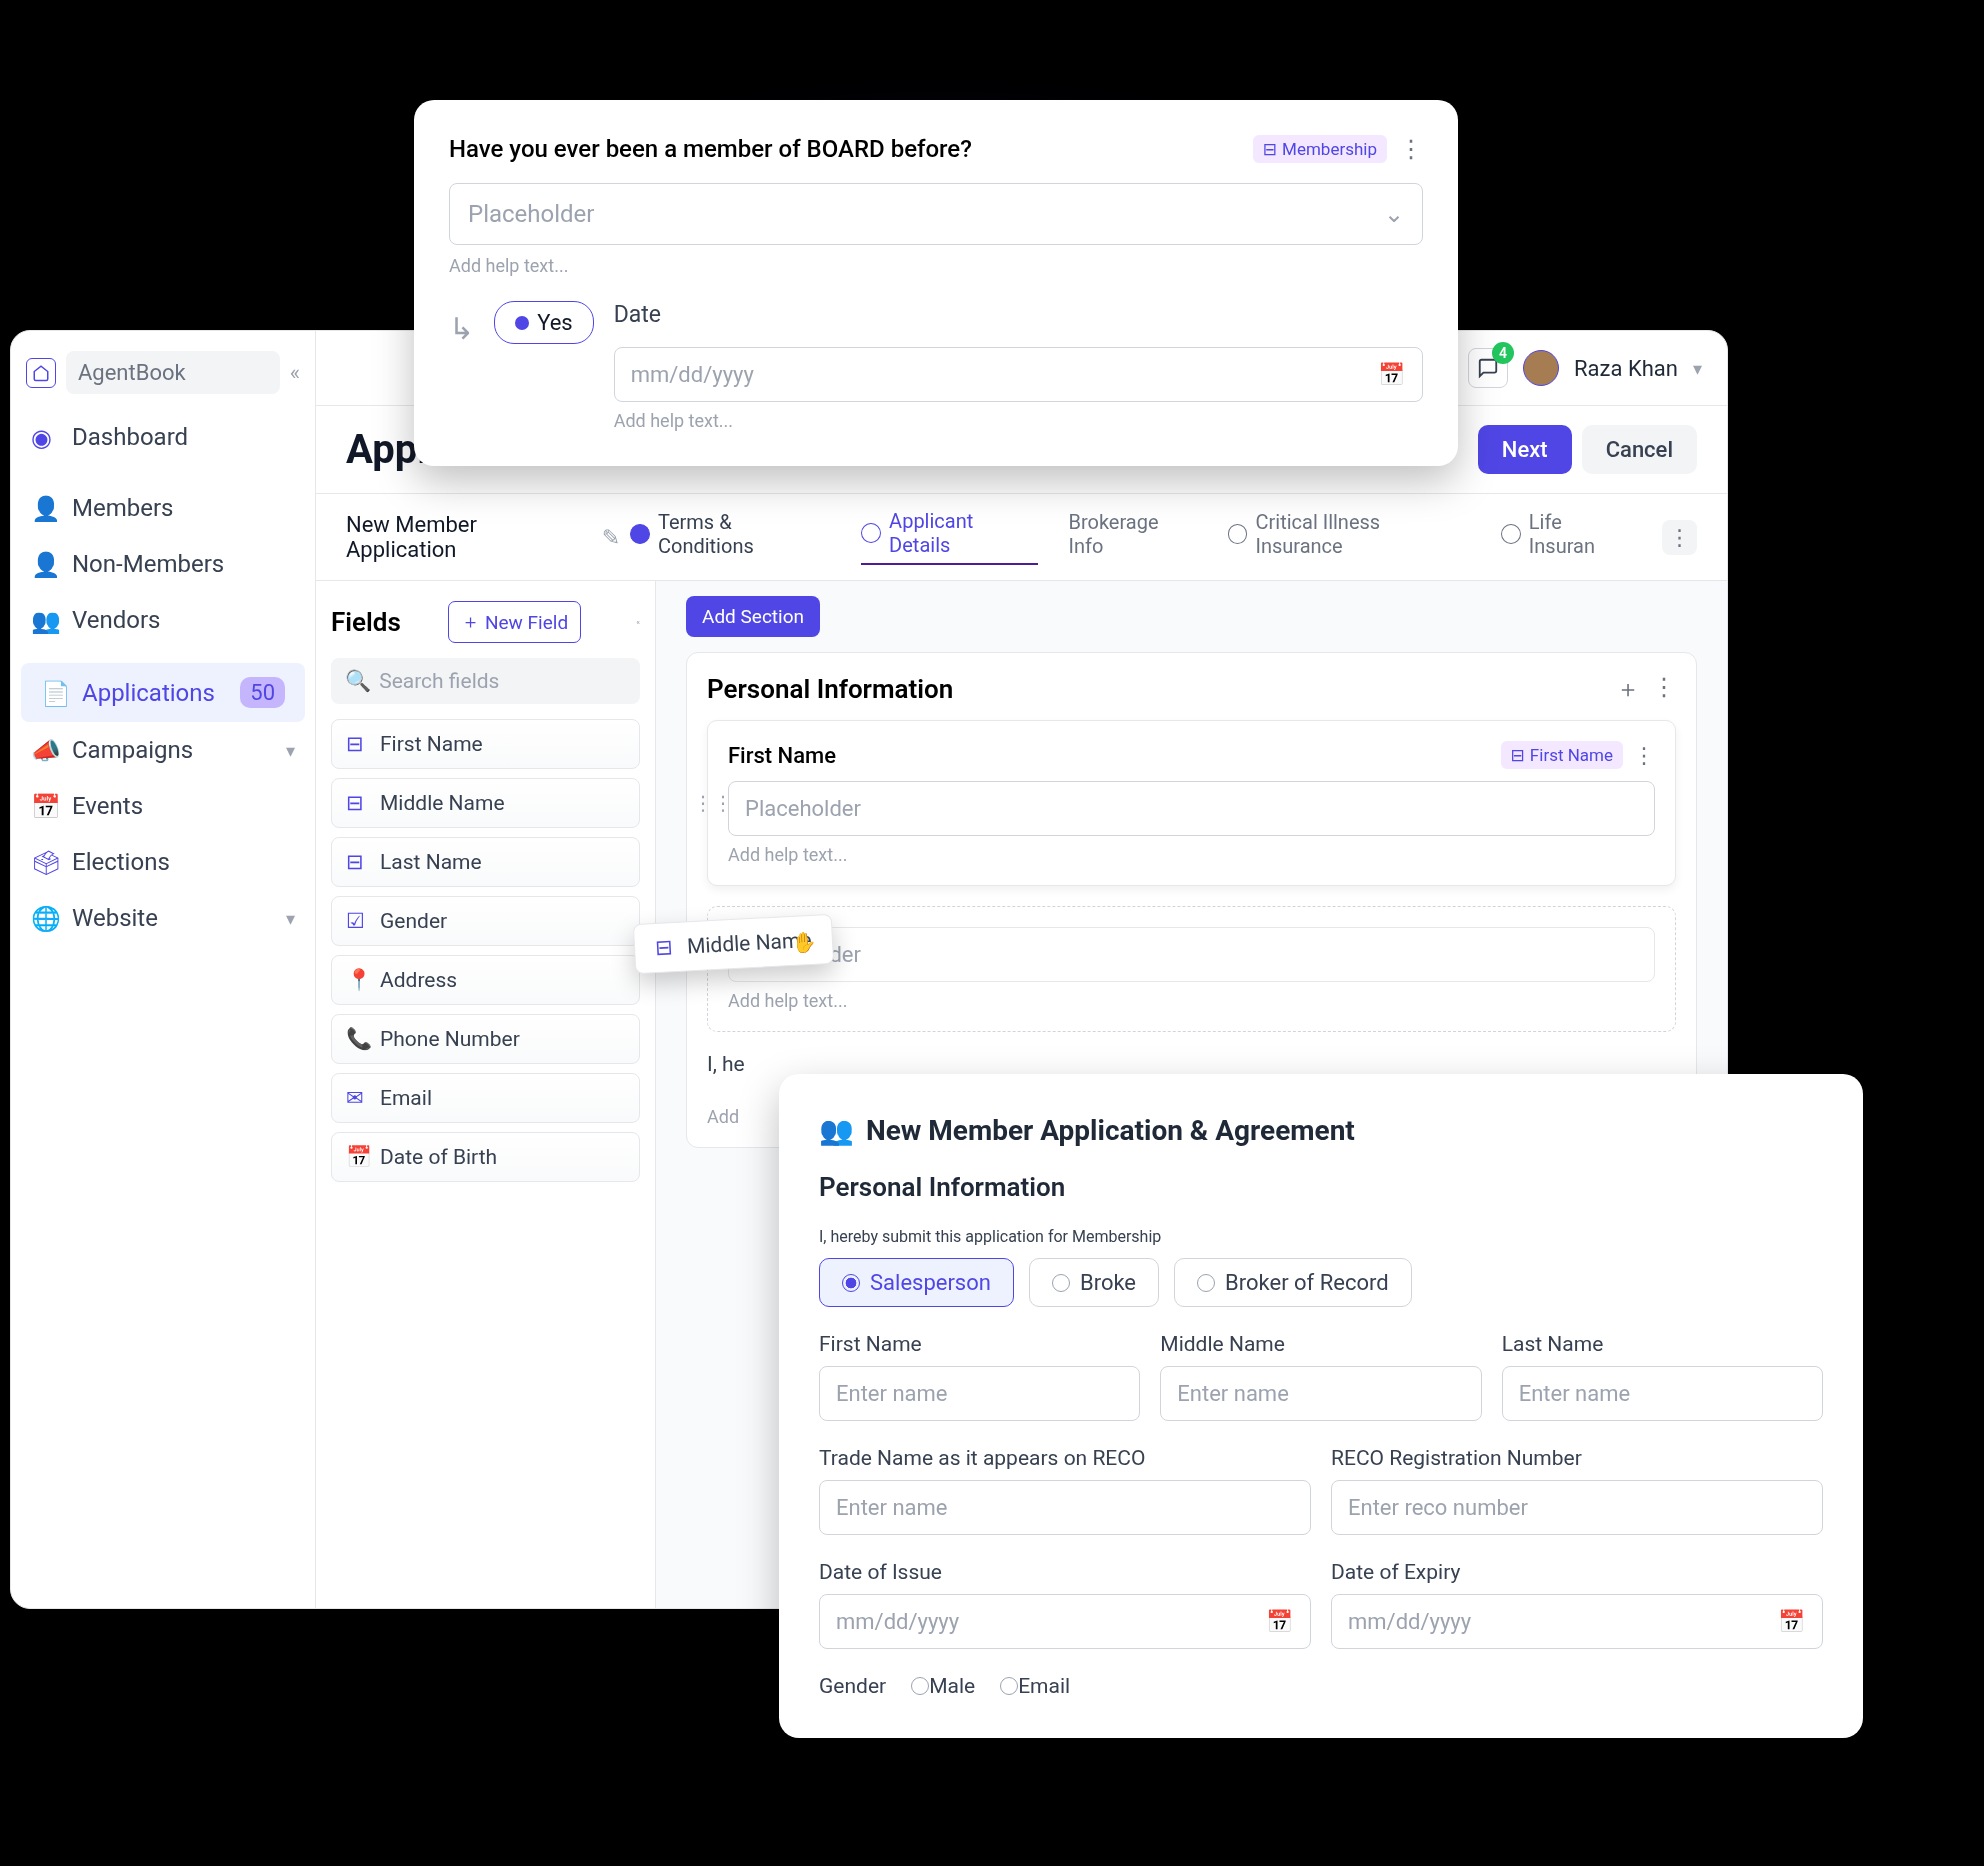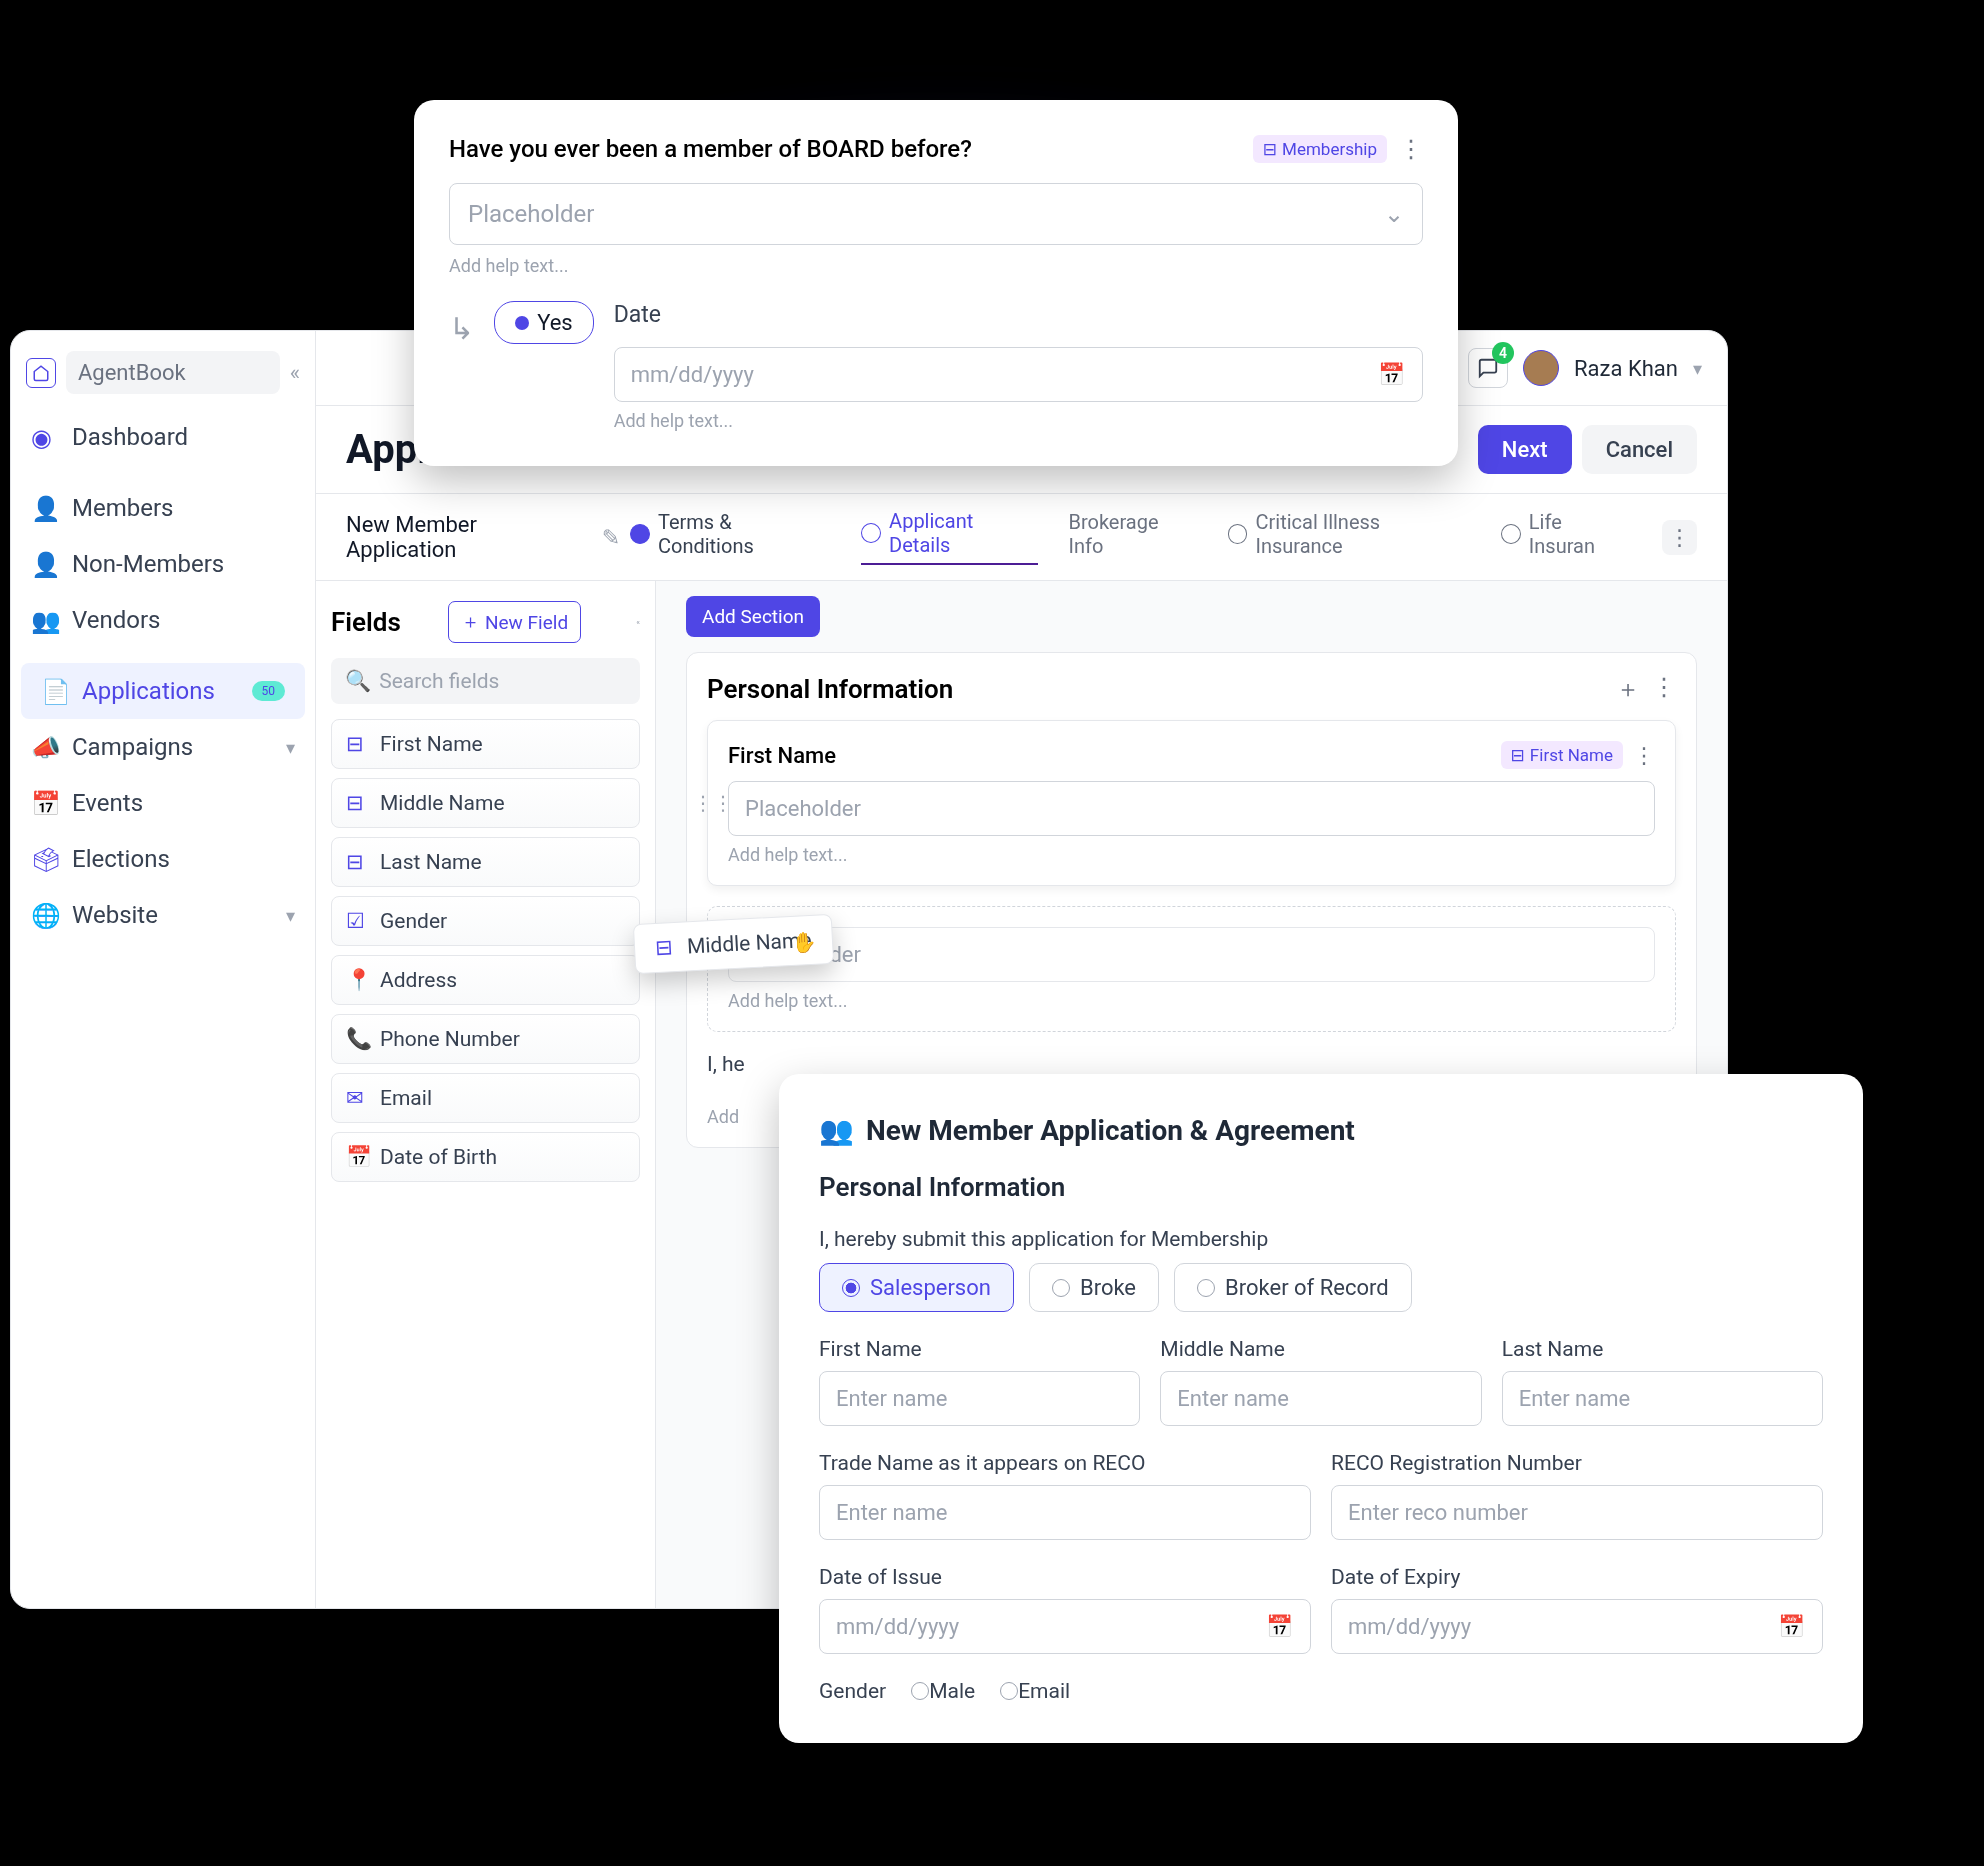--- a/index.html
+++ b/index.html
@@ -9,21 +9,21 @@
 
 .dash{left:10px;top:330px;width:1718px;height:1279px;border:0.5px solid #e5e7eb;display:flex;overflow:hidden}
 .sidebar{width:305px;border-right:0.5px solid #e5e7eb;padding:15px 0}
 .brand-row{display:flex;align-items:center;gap:10px;padding:5px 15px 15px}
 .logo{width:30px;height:30px;background:#fff;border:1px solid #4f46e5;border-radius:6px;display:flex;align-items:center;justify-content:center;color:#4f46e5}
 .brand-txt{flex:1;background:#f3f4f6;border-radius:8px;padding:9px 12px;color:#6b7280;font-size:22px}
 .collapse{color:#9ca3af;font-size:22px}
 .nav-item{display:flex;align-items:center;gap:15px;padding:14px 20px;color:#374151;font-size:24px;cursor:pointer}
 .nav-item.active{background:#eef2ff;color:#4f46e5;border-radius:8px;margin:0 10px}
 .nav-ic{width:26px;height:26px;color:#4f46e5}
-.nav-item .badge{margin-left:auto;background:#5eead4;color:#4f46e5;border-radius:10px;padding:3px 10px;font-size:12px}
+.nav-item .badge{margin-left:auto;background:#c4b5fd;color:#4f46e5;border-radius:10px;padding:3px 10px;font-size:22px}
 .nav-item .chev{margin-left:auto;color:#9ca3af;font-size:18px}
 .nav-sep{height:15px}
 
 .main{flex:1;display:flex;flex-direction:column}
 .topbar{height:75px;border-bottom:0.5px solid #e5e7eb;display:flex;align-items:center;justify-content:flex-end;gap:15px;padding:0 25px}
 .msg-btn{width:40px;height:40px;border:0.5px solid #d1d5db;border-radius:8px;display:flex;align-items:center;justify-content:center;position:relative;color:#374151}
 .msg-btn .dot{position:absolute;top:-7px;right:-7px;background:#22c55e;color:#fff;border-radius:50%;width:22px;height:22px;display:flex;align-items:center;justify-content:center;font-size:14px;font-weight:600}
 .avatar{width:36px;height:36px;border-radius:50%;background:#a67c52;border:1.5px solid #4f46e5}
 .uname{font-size:22px;color:#1f2937}
 .page-title{font-size:40px;font-weight:700;padding:20px 30px;color:#111827}
@@ -84,21 +84,21 @@
 .branch-body{flex:1}
 .branch-body label{font-size:23px;color:#374151;display:block;margin-bottom:19px}
 .date-input{border:0.5px solid #d1d5db;border-radius:8px;padding:14px 16px;display:flex;align-items:center;justify-content:space-between;color:#9ca3af;font-size:22px}
 .cal-ic{color:#4f46e5}
 
 
 .form-card{left:779px;top:1074px;width:1084px;padding:40px;z-index:5}
 .form-title{display:flex;align-items:center;gap:12px;font-size:28px;font-weight:700;color:#1f2937;margin-bottom:25px}
 .form-subtitle{font-size:26px;font-weight:600;color:#1f2937;margin-bottom:25px}
 .form-row{margin-bottom:25px}
-.form-label{font-size:21px;color:#374151;display:block;margin-bottom:12px}
+.form-label{font-size:16px;color:#374151;display:block;margin-bottom:12px}
 .radio-group{display:flex;gap:15px}
 .radio-pill{border:1px solid #d1d5db;border-radius:10px;padding:11px 22px;display:flex;align-items:center;gap:10px;font-size:22px;color:#374151;cursor:pointer}
 .radio-pill.selected{background:#eef2ff;border-color:#4f46e5;color:#4f46e5}
 .radio-c{width:18px;height:18px;border:1.5px solid #9ca3af;border-radius:50%}
 .radio-pill.selected .radio-c{border-color:#4f46e5;background:radial-gradient(circle,#4f46e5 45%,transparent 50%)}
 .cols-3{display:grid;grid-template-columns:1fr 1fr 1fr;gap:20px}
 .cols-2{display:grid;grid-template-columns:1fr 1fr;gap:20px}
 .col label{font-size:21px;color:#374151;display:block;margin-bottom:10px}
 .inline-radios{display:flex;gap:25px;align-items:center;font-size:21px;color:#374151}
 .inline-radios .r{display:flex;align-items:center;}

